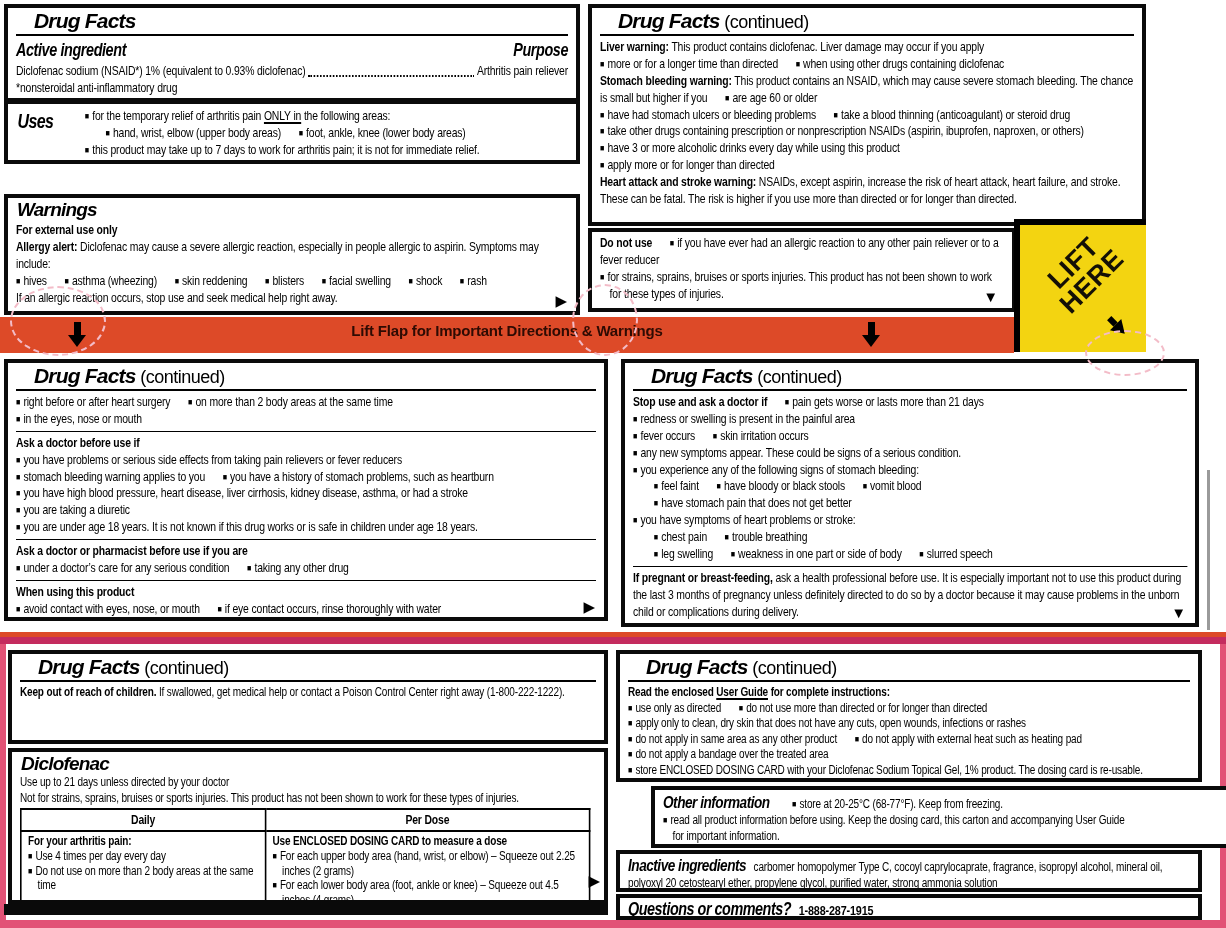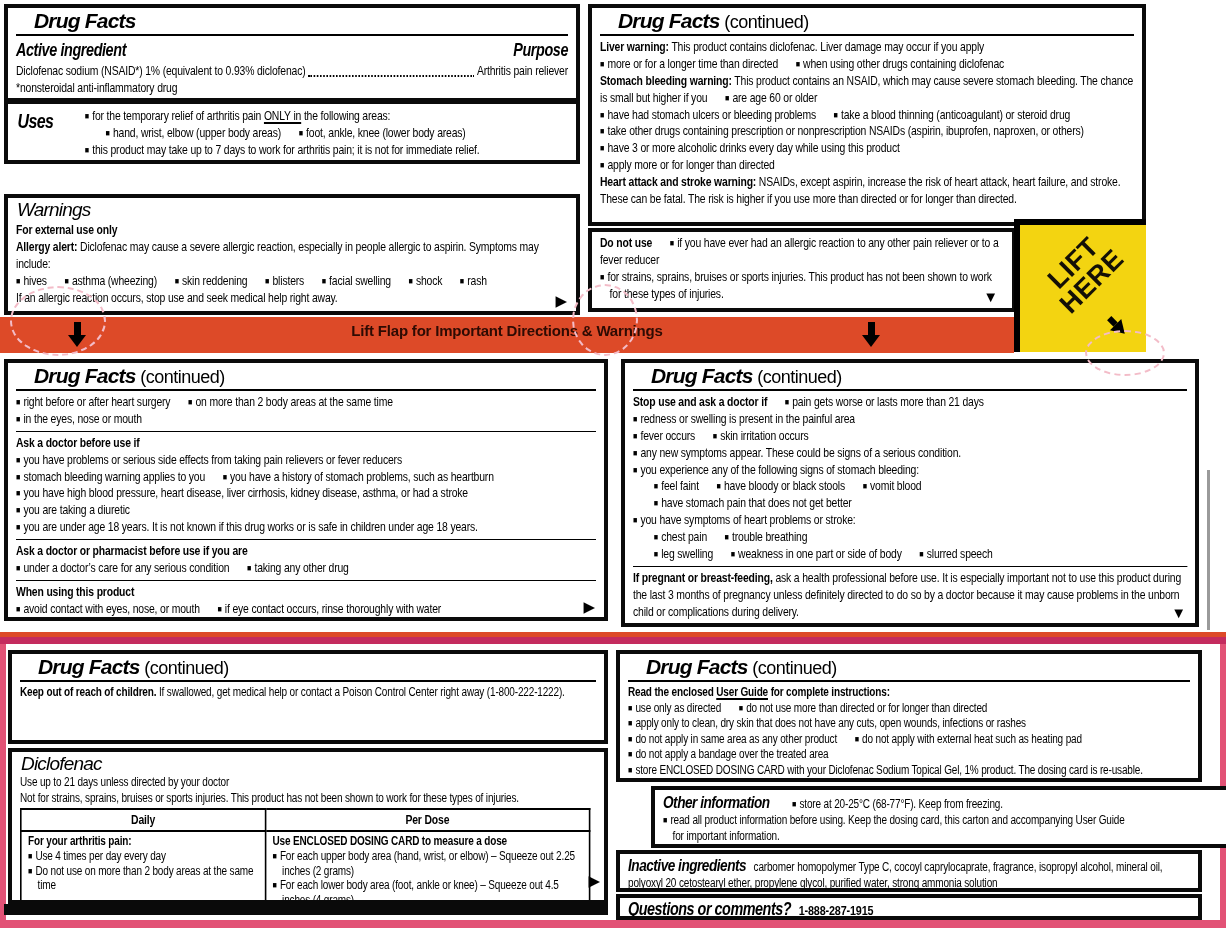--- a/index.html
+++ b/index.html
@@ -17,21 +17,21 @@
   .hang{padding-left:12px;text-indent:-12px;}
   .cln{padding-left:12px;}
   .i1{margin-left:26px;}
   .b{font-weight:bold;}
   .u{text-decoration:underline;text-decoration-thickness:2px;text-underline-offset:2px;}
   .bi{font-style:italic;font-weight:bold;font-size:17px;letter-spacing:-0.6px;padding-right:6px;}
   .sq{font-size:9px;padding-right:4px;position:relative;top:-1px;}
   .gap{display:inline-block;width:22px;}
   .sep{border-top:1.5px solid #000;margin:3px 0;}
   .more{position:absolute;right:9px;bottom:3px;font-size:15px;line-height:1;}
-  .sec-title{font-style:italic;font-weight:normal;font-size:19px;letter-spacing:-0.8px;padding:1px 9px 0;}
+  .sec-title{font-style:italic;font-weight:bold;font-size:19px;letter-spacing:-0.8px;padding:1px 9px 0;}
   .ai-row{display:flex;justify-content:space-between;font-style:italic;font-weight:bold;font-size:18px;letter-spacing:-0.5px;margin-bottom:1px;}
   .ai-line{display:flex;align-items:flex-end;}
   .leader{flex:1;border-bottom:2px dotted #000;margin:0 3px 3px;min-width:20px;}
   .uses-flex{display:flex;}
   .uses-title{font-style:italic;font-weight:bold;font-size:20px;letter-spacing:-0.8px;width:84px;flex:none;padding-left:2px;}
   .uses-lines{flex:1;}
   
   .banner{position:absolute;left:0;top:317px;width:1014px;height:36px;background:var(--banner_orange);z-index:1;}
   .banner-text{position:absolute;left:0;right:0;top:5px;text-align:center;font-weight:bold;font-size:15px;
                color:var(--banner_text);letter-spacing:-0.2px;}

